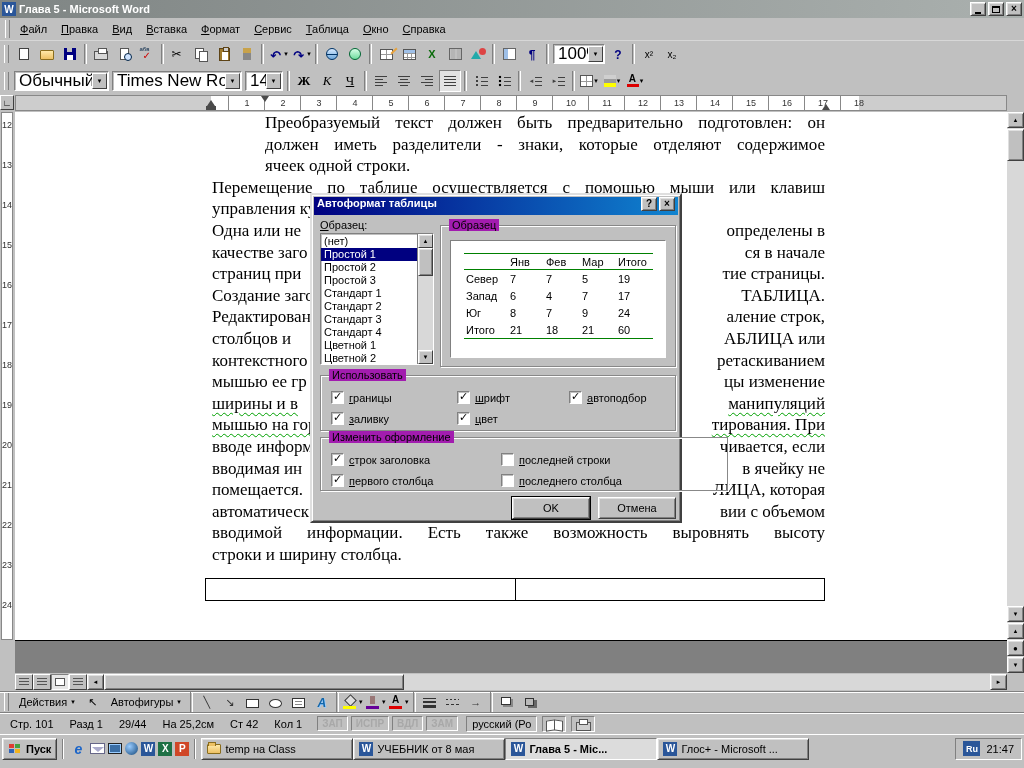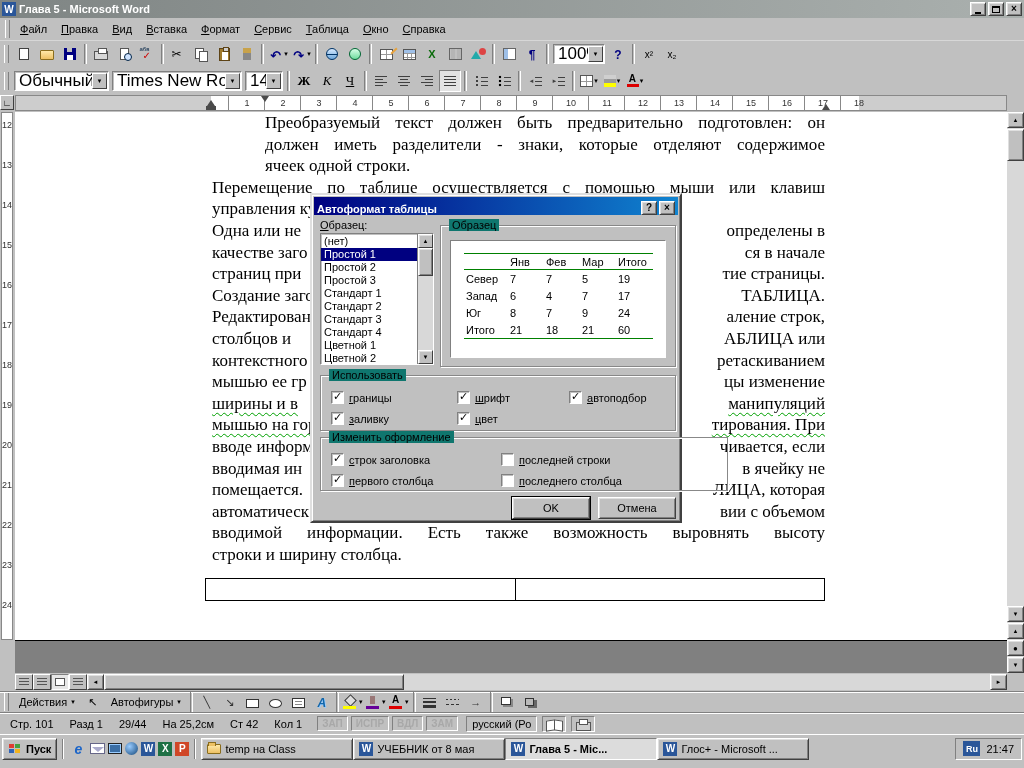--- a/index.html
+++ b/index.html
@@ -238,36 +238,36 @@
   .icon-outlook-express::after{content:"";position:absolute;left:1px;top:3px;border-left:6px solid transparent;border-right:6px solid transparent;border-top:5px solid #aac}
   .icon-show-desktop{width:14px;height:11px;background:#3a6ea5;border:1px solid #222;box-shadow:inset 0 0 0 1px #9cf}
   .icon-channels{width:13px;height:13px;border-radius:50%;background:radial-gradient(circle at 35% 35%,#9cf,#147)}
   .icon-folder{width:14px;height:10px;background:linear-gradient(#ffe9a8,#edc164);border:1px solid #8a6d1d;border-radius:1px;position:relative}
   .icon-folder::before{content:"";position:absolute;left:0;top:-3px;width:6px;height:3px;background:#edc164;border:1px solid #8a6d1d;border-bottom:none}
 
   
   .dialog{position:absolute;left:310px;top:81px;width:372px;height:330px;background:#c0c0c0;z-index:30;
           border:2px solid;border-color:#dfdfdf #404040 #404040 #dfdfdf;box-shadow:inset 1px 1px 0 #fff,inset -1px -1px 0 #808080}
   .dlg-title{position:absolute;left:2px;top:2px;right:2px;height:18px;background:linear-gradient(90deg,#000080,#1084d0);
-             display:flex;align-items:flex-end;padding:0 3px;gap:2px}
+             display:flex;align-items:flex-start;padding:0 3px;gap:2px}
   .dlg-title-text{color:#fff;font-weight:bold;font-size:11px;flex:1}
   .dlg-label{position:absolute;font-size:11px;display:inline-block}
   .dlg-label::first-letter{text-decoration:underline}
   .listbox{position:absolute;left:8px;top:38px;width:114px;height:132px;display:flex;background:#fff;
            border:1px solid;border-color:#808080 #fff #fff #808080;box-shadow:inset 1px 1px 0 rgba(0,0,0,.25)}
   .list-items{flex:1;overflow:hidden;padding-top:1px}
   .fmt-item{height:13px;line-height:13px;padding-left:3px;font-size:11px;white-space:nowrap}
   .fmt-item.sel{background:#000080;color:#fff}
   .lb-scroll{width:16px;position:relative;background:#d8d8d8;border-left:1px solid #808080}
   .lb-btn{position:absolute;left:0;width:15px;height:14px;background:#c0c0c0;border:1px solid;border-color:#fff #404040 #404040 #fff;
           box-shadow:inset 1px 1px 0 #dfdfdf;font-size:6px;display:flex;align-items:center;justify-content:center}
   .lb-btn.top{top:0}.lb-btn.bot{bottom:0}
   .lb-thumb{position:absolute;left:0;top:14px;width:15px;height:28px}
   .group{position:absolute;border:1px solid #888;box-shadow:1px 1px 0 #fff,inset 1px 1px 0 #fff}
-  .group-label{position:absolute;top:-7px;left:8px;background:#0f766e;padding:0 3px;font-size:11px}
+  .group-label{position:absolute;top:-7px;left:8px;background:#a21caf;padding:0 3px;font-size:11px}
   .sample-group{left:128px;top:30px;width:236px;height:142px}
   .use-group{left:8px;top:180px;width:356px;height:56px}
   .modify-group{left:8px;top:242px;width:408px;height:54px}
   .preview-panel{position:absolute;left:9px;top:14px;width:216px;height:118px;background:#fff;
                  border:1px solid;border-color:#808080 #fff #fff #808080}
   .ptable{position:absolute;left:13px;top:12px;right:12px}
   .prow{display:flex;height:17px;align-items:center}
   .pheader{border-top:1px solid #008000;border-bottom:1px solid #008000}
   .pbody{border-bottom:1px solid #008000}
   .pcell{width:36px;font-size:11px;padding-left:2px;white-space:nowrap}

